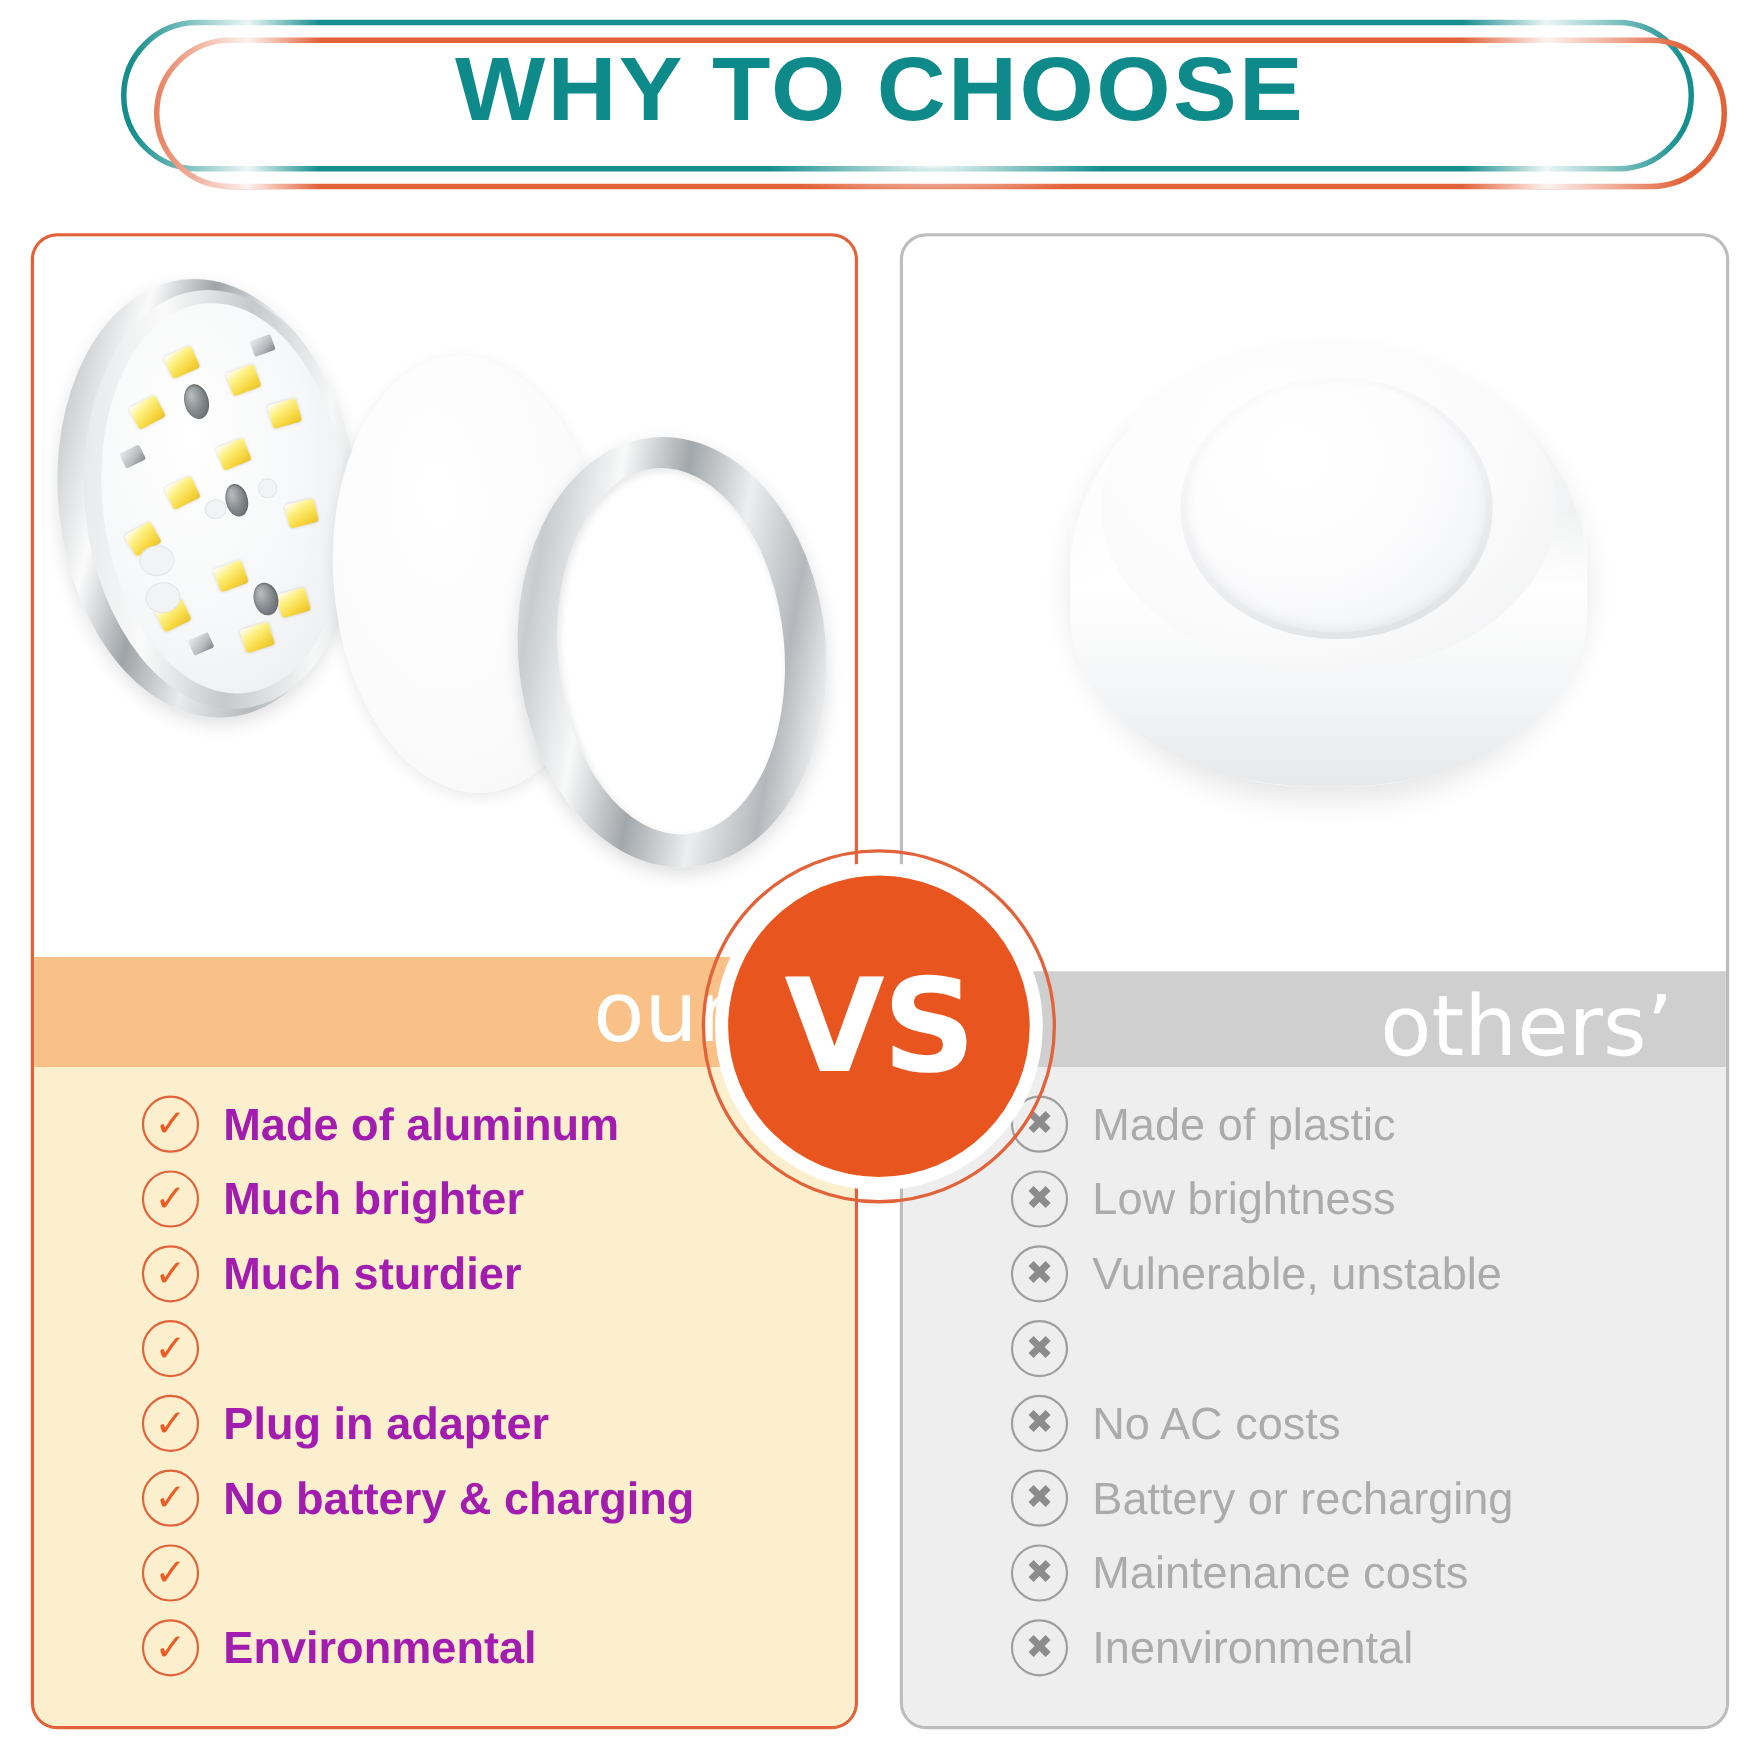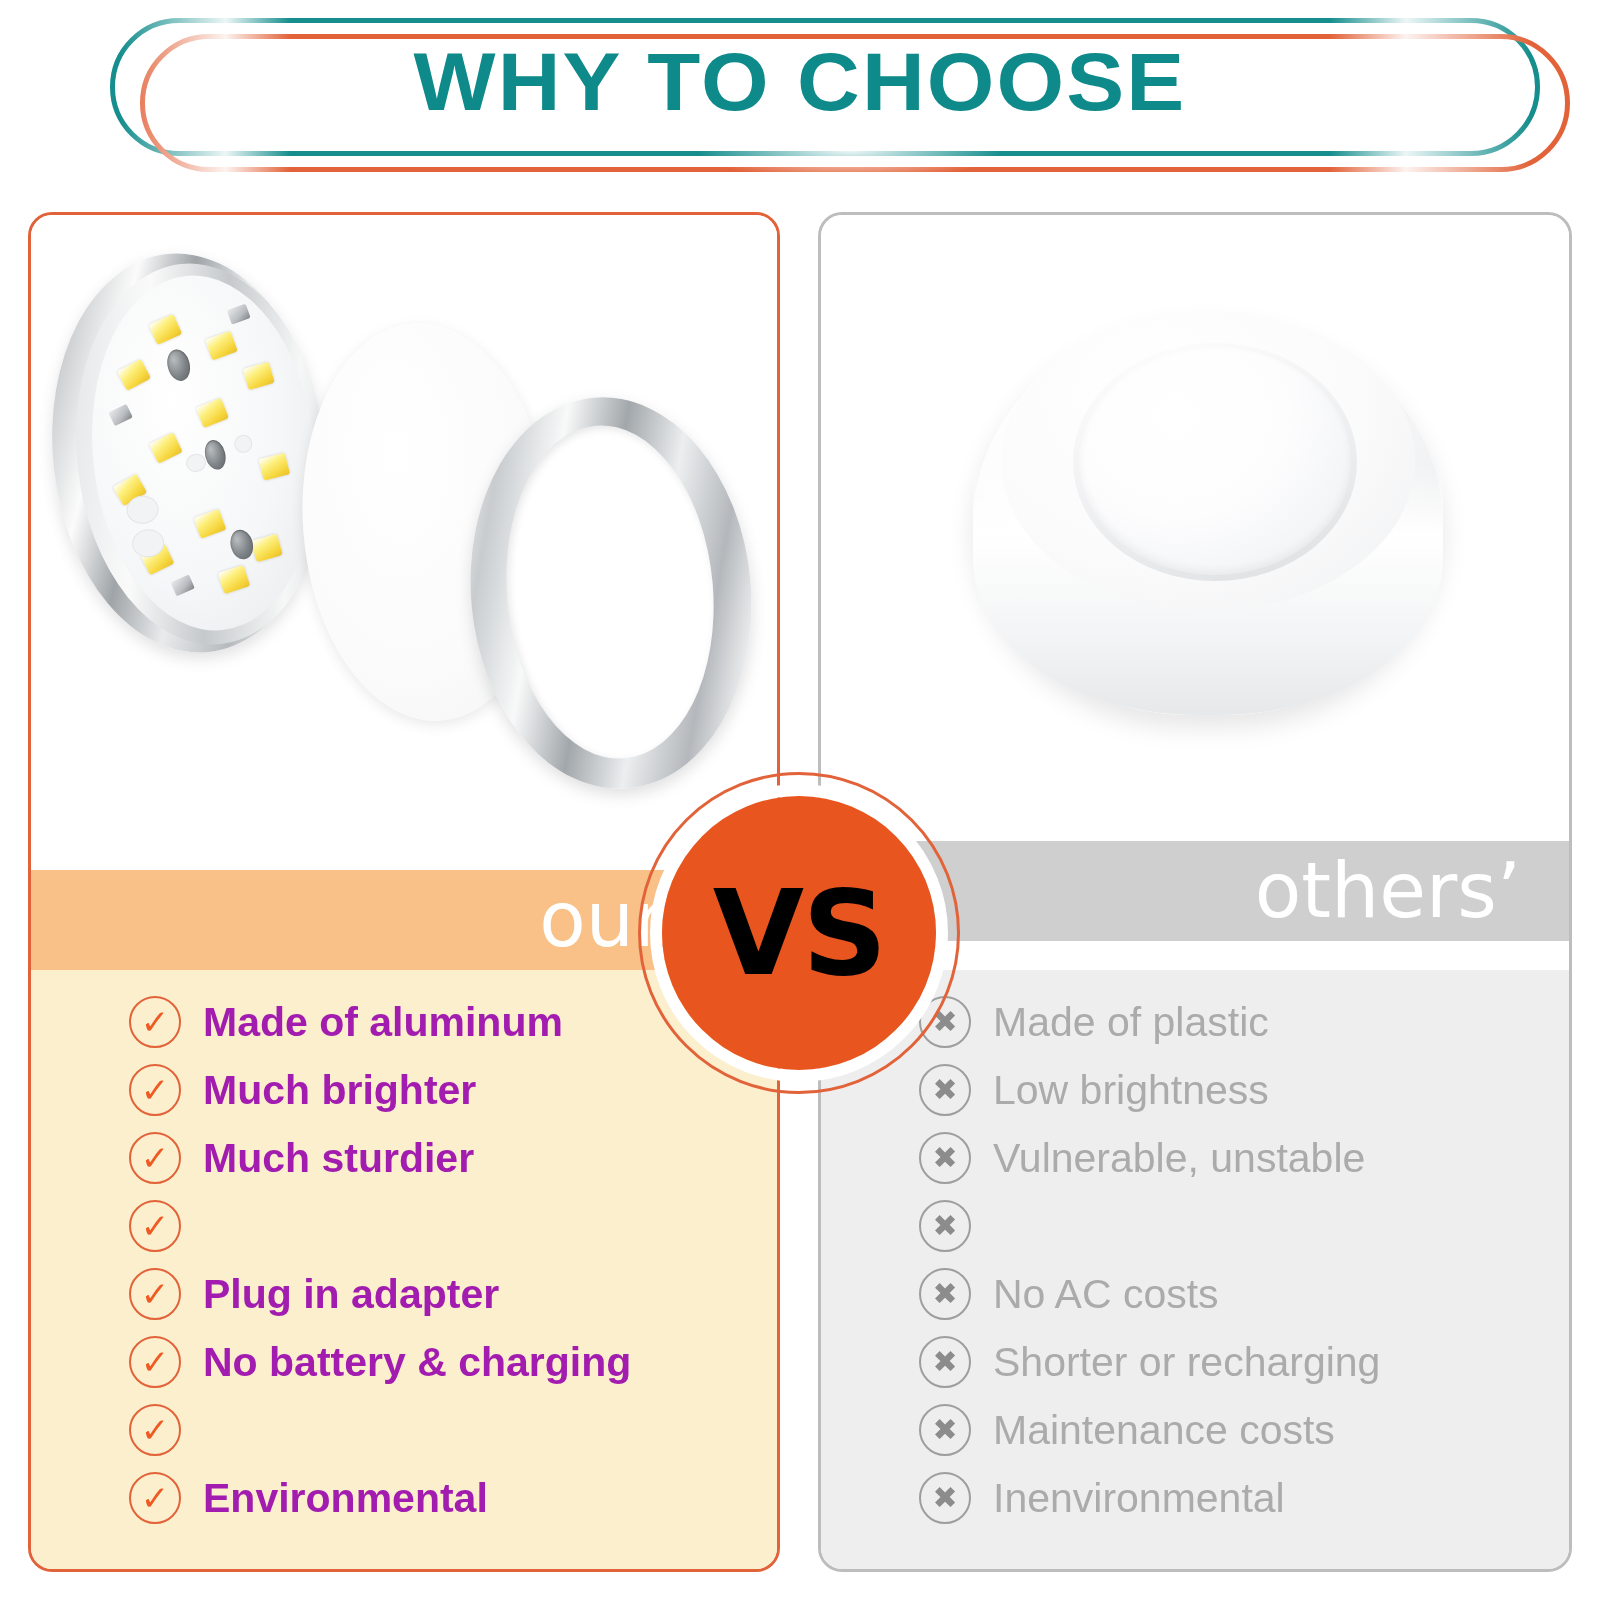--- a/index.html
+++ b/index.html
@@ -52,21 +52,21 @@
     box-sizing:border-box;overflow:hidden;background:#fff;
   }
   #panel-others{
     position:absolute;left:818px;top:212px;width:754px;height:1360px;
     border:3px solid #bdbdbd;border-radius:24px;
     box-sizing:border-box;overflow:hidden;background:#fff;
   }
   .photo-area{position:absolute;left:0;top:0;width:100%;height:655px;background:#fff;}
   .band{position:absolute;left:0;width:100%;height:100px;}
   #band-ours{top:655px;background:#f9c088;}
-  #band-others{top:626px;background:#cfcfcf;}
+  #band-others{top:668px;background:#cfcfcf;}
   .band-label{
     position:absolute;right:48px;top:-2px;
     font-size:76px;color:#ffffff;line-height:104px;
     font-family:"DejaVu Sans","Liberation Sans",sans-serif;
   }
   #list-ours{position:absolute;left:0;top:755px;width:100%;height:602px;background:#fcefcd;}
   #list-others{position:absolute;left:0;top:755px;width:100%;height:602px;background:#eeeeee;}
 
   
   ul.feature-list{list-style:none;margin:0;padding:0;}
@@ -100,21 +100,21 @@
   #vs-ring-white{
     position:absolute;left:12px;top:12px;width:298px;height:298px;
     border-radius:50%;border:12px solid #ffffff;box-sizing:border-box;
   }
   #vs-circle{
     position:absolute;left:24px;top:24px;width:274px;height:274px;
     border-radius:50%;background:#e8551e;
     display:flex;align-items:center;justify-content:center;
   }
   #vs-text{
-    color:#000000;font-size:118px;font-weight:bold;letter-spacing:-2px;
+    color:#ffffff;font-size:118px;font-weight:bold;letter-spacing:-2px;
     font-family:"DejaVu Sans","Liberation Sans",sans-serif;line-height:1;
   }
 
   
   #art-ours{position:absolute;left:0;top:0;width:752px;height:655px;}
 
   
   #led-rim{
     position:absolute;left:22px;top:38px;width:270px;height:400px;
     border-radius:50%;
@@ -336,21 +336,21 @@
       </li>
       <li>
         <span class="mark mark-cross">✖</span>
       </li>
       <li>
         <span class="mark mark-cross">✖</span>
         <span class="feat-text feat-others">No AC costs</span>
       </li>
       <li>
         <span class="mark mark-cross">✖</span>
-        <span class="feat-text feat-others">Shorter or recharging</span>
+        <span class="feat-text feat-others">Battery or recharging</span>
       </li>
       <li>
         <span class="mark mark-cross">✖</span>
         <span class="feat-text feat-others">Maintenance costs</span>
       </li>
       <li>
         <span class="mark mark-cross">✖</span>
         <span class="feat-text feat-others">Inenvironmental</span>
       </li>
     </ul>

